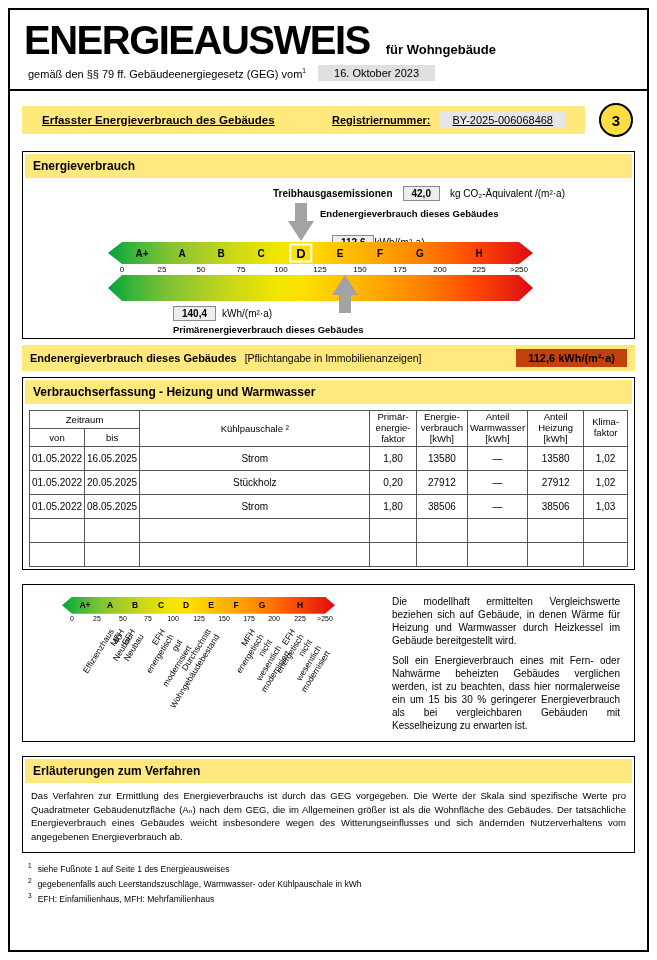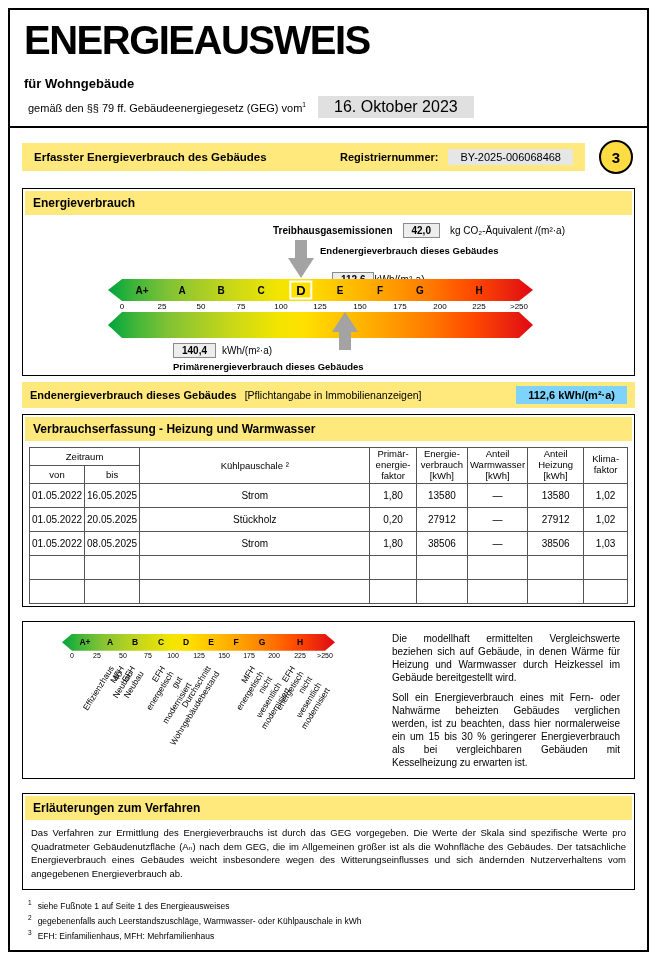--- a/index.html
+++ b/index.html
@@ -1,32 +1,32 @@
 <!DOCTYPE html>
 <html><head>
 <meta charset="utf-8">
 <style>
   html,body{margin:0;padding:0;background:#fff;}
   body{width:657px;height:960px;position:relative;font-family:"Liberation Sans","DejaVu Sans",sans-serif;color:#000;overflow:hidden;}
   .frame{position:absolute;left:8px;top:8px;right:8px;bottom:8px;border:2px solid #000;display:flex;flex-direction:column;overflow:hidden;}
 
   
   .header{padding:10px 14px 5px 14px;border-bottom:2px solid #000;}
-  .title-row{display:flex;align-items:baseline;gap:16px;flex-direction:column;}
+  .title-row{display:flex;align-items:baseline;gap:16px;}
   .main-title{font-size:40px;font-weight:bold;letter-spacing:-1.5px;line-height:1;}
   .building-type{font-size:13px;font-weight:bold;}
   .law-row{display:flex;align-items:center;gap:12px;margin:5px 0 3px 4px;font-size:11px;}
   .sup{font-size:60%;vertical-align:super;}
-  .date-box{background:#e0e0e0;padding:2px 16px;font-size:16px;}
+  .date-box{background:#e0e0e0;padding:2px 16px;font-size:11px;}
 
   .content{flex:1;display:flex;flex-direction:column;padding:0 12px;}
 
   
   .banner-row{display:flex;align-items:center;gap:14px;margin-top:12px;}
-  .banner{flex:1;background:#ffe87c;display:flex;align-items:center;gap:10px;padding:6px 12px;}
+  .banner{flex:1;background:#ffe87c;display:flex;align-items:center;gap:10px;padding:6px 20px;text-decoration:underline;}
   .banner .b-title{font-size:11.5px;font-weight:bold;flex:1;}
   .reg-label{font-size:11px;font-weight:bold;}
   .reg-box{background:#e6e6e6;padding:2px 12px;font-size:11px;}
   .page-badge{width:30px;height:30px;border:2px solid #000;border-radius:50%;background:#ffdd42;font-size:15px;font-weight:bold;display:flex;align-items:center;justify-content:center;margin-right:2px;}
 
   
   .box{border:1.5px solid #000;margin-top:14px;}
   .box-title{background:#ffe87c;font-weight:bold;font-size:12px;padding:5px 8px;margin:2px;}
 
   
@@ -59,21 +59,21 @@
   .ticks-row .tick:nth-child(9){left:332px}.ticks-row .tick:nth-child(10){left:371px}
   .ticks-row .tick:nth-child(11){left:411px}
   .up-arrow{position:absolute;left:309px;top:95px;}
   .primary-row{position:absolute;left:150px;top:126px;display:flex;align-items:center;gap:6px;}
   .primary-label{position:absolute;left:150px;top:144px;font-size:9.5px;font-weight:bold;}
 
   
   .banner2{background:#ffe87c;display:flex;align-items:center;gap:8px;padding:4px 8px;margin-top:6px;}
   .banner2 .b2-label{font-size:11px;font-weight:bold;}
   .banner2 .b2-note{font-size:10.5px;flex:1;}
-  .b2-value{background:#7dd3fc;padding:3px 12px;font-size:11px;font-weight:bold;}
+  .b2-value{background:#c2410c;padding:3px 12px;font-size:11px;font-weight:bold;}
 
   
   .table-wrap{padding:4px 6px 2px;}
   table{width:100%;border-collapse:collapse;}
   th,td{border:1px solid #555;font-weight:normal;text-align:center;padding:1px 2px;}
   th{font-size:9.5px;}
   td{font-size:10px;height:21px;}
   .multiline{white-space:pre-line;line-height:1.15;}
   .checkbox-row{display:flex;align-items:center;gap:6px;padding:5px 8px 7px;}
   .checkbox{width:10px;height:10px;border:1px solid #333;background:#fff;display:inline-block;}

